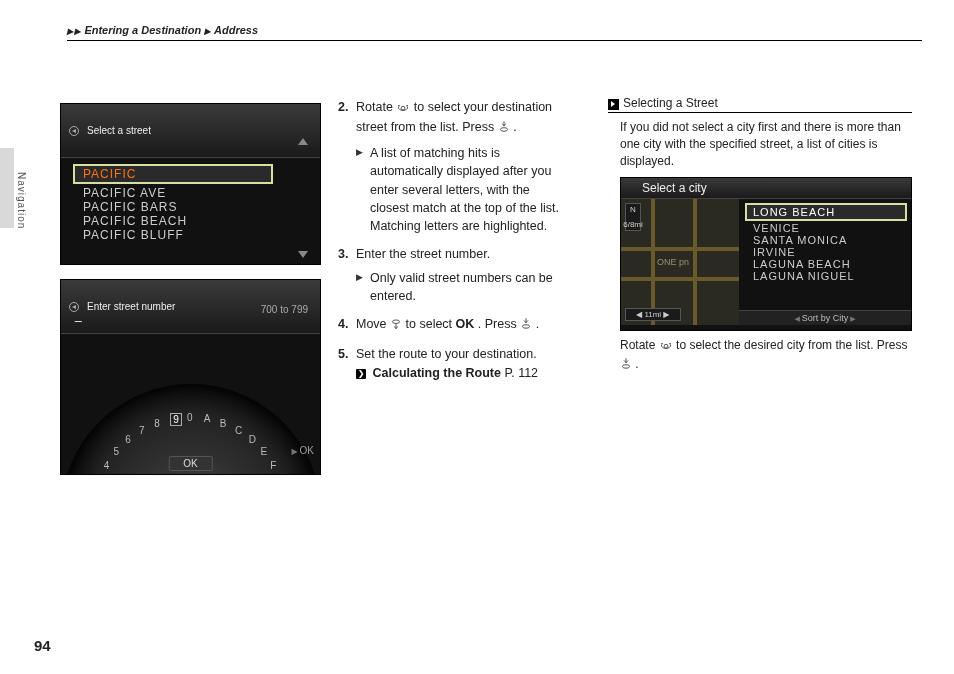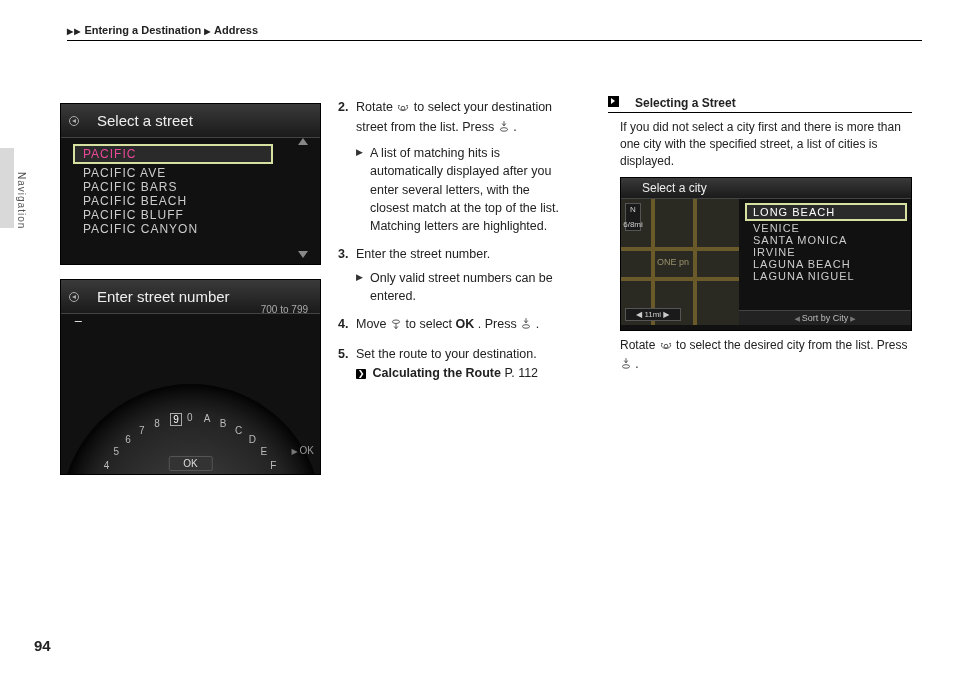--- a/index.html
+++ b/index.html
@@ -14,20 +14,21 @@
   }
   .header {
     position: absolute;
     top: 24px;
     left: 67px;
     right: 32px;
     border-bottom: 1px solid #000;
     padding-bottom: 4px;
     font-size: 11px;
     font-weight: bold;
+    font-style: italic;
   }
   .header .tri { font-size: 8px; vertical-align: middle; margin-right: 1px; }
   .side-tab {
     position: absolute;
     left: 0;
     top: 148px;
     width: 14px;
     height: 80px;
     background: #d9d9d9;
   }
@@ -48,38 +49,38 @@
   }
   .screen {
     width: 261px;
     border: 1px solid #000;
     background: #111;
     margin-bottom: 14px;
   }
   .screen-title {
     background: linear-gradient(#3a3a3a,#1a1a1a);
     color: #eee;
-    font-size: 15px;
-    padding: 8px 8px;
+    font-size: 10px;
+    padding: 21px 8px;
     border-bottom: 1px solid #444;
-    display: flex; align-items: center; gap: 18px;
+    display: flex; align-items: center; gap: 8px;
   }
   .screen-title .back-icon {
     display: inline-block; width: 10px; height: 10px;
     border: 1px solid #aaa; border-radius: 50%;
     position: relative;
   }
   .screen-title .back-icon::after {
     content: ""; position: absolute; left: 2px; top: 2px;
     border-right: 4px solid #aaa; border-top: 2px solid transparent; border-bottom: 2px solid transparent;
   }
   .street-list { padding: 6px 4px 8px 12px; }
   .street-list .sel-box {
     border: 2px solid #d6e0a0;
-    color: #ec4899;
+    color: #f97316;
     padding: 1px 8px;
     margin: 0 0 2px 0;
     font-size: 12px;
     width: 200px;
     background:#2a2a2a;
     letter-spacing: 1px;
   }
   .street-list .item {
     color: #ccc;
     font-size: 12px;
@@ -163,22 +164,22 @@
     font-size:8px; text-align:center; line-height:10px; border-radius:1px; vertical-align:1px; margin-right:3px; }
 
   .right-col {
     position:absolute;
     left: 608px;
     top: 96px;
     width: 304px;
     font-size: 12px;
   }
   .r-title-row {
-    display:flex; align-items:flex-start; border-bottom:1px solid #000;
-    padding-bottom:2px; margin-bottom:6px; gap:16px;font-weight:bold;
+    display:flex; align-items:flex-end; border-bottom:1px solid #000;
+    padding-bottom:2px; margin-bottom:6px; gap:4px;
   }
   .r-title-row .chev-icon {
     display:inline-block; width:11px; height:11px; background:#000;
     position:relative;
   }
   .r-title-row .chev-icon::after{
     content:""; position:absolute; left:3px; top:2px;
     border-left:4px solid #fff; border-top:3px solid transparent; border-bottom:3px solid transparent;
   }
   .right-col p { line-height:1.4; margin-left:12px; margin-bottom:8px; }
@@ -255,21 +256,20 @@
     <div class="screen-title">
       <span class="back-icon"></span>
       <span>Select a street</span>
     </div>
     <div class="street-list">
       <div class="sel-box">PACIFIC</div>
       <div class="item">PACIFIC AVE</div>
       <div class="item">PACIFIC BARS</div>
       <div class="item">PACIFIC BEACH</div>
       <div class="item">PACIFIC BLUFF</div>
-      <div class="item">PACIFIC CANYON</div>
       <div class="scroll-side">
         <div class="arrow-up"></div>
         <div class="arrow-down"></div>
       </div>
     </div>
   </div>
 
   <div class="screen screen2">
     <div class="screen-title">
       <span class="back-icon"></span>

